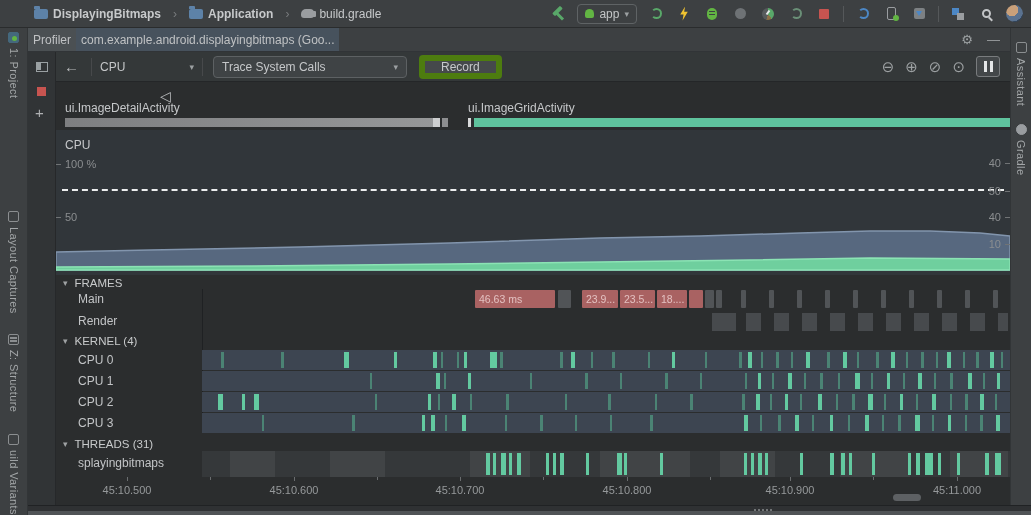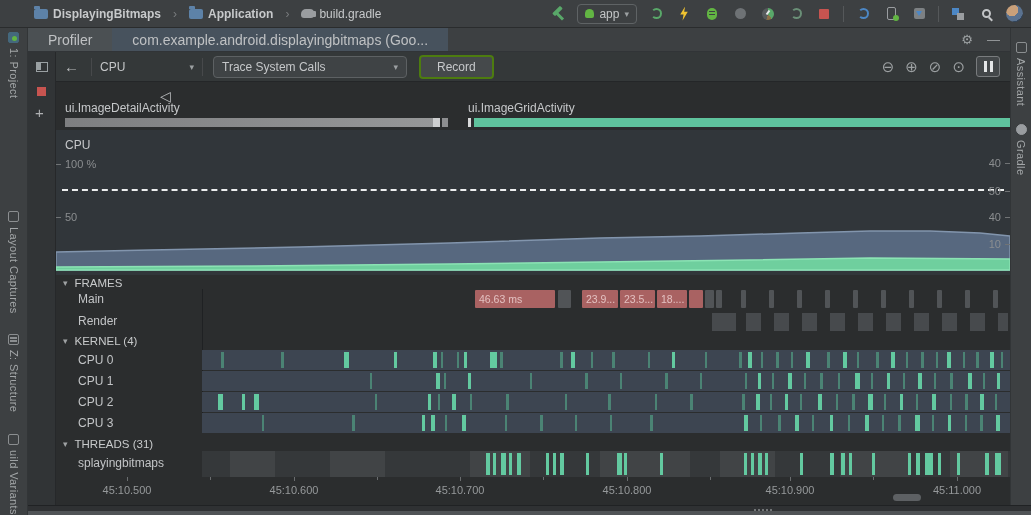--- a/index.html
+++ b/index.html
@@ -53,42 +53,42 @@
   .vbtn { position:absolute; left:0; width:100%; display:flex; flex-direction:column; align-items:center; gap:5px; cursor:pointer; }
   .vbtn .vtext { writing-mode:vertical-rl; font-size:11px; color:#a3a6a8; letter-spacing:.4px; white-space:nowrap; }
   .mini-ic { width:11px; height:11px; border:1px solid #8b8e90; border-radius:2px; position:relative; }
   .mini-ic.proj { background:#44687d; border-color:#44687d; }
   .mini-ic.proj:after { content:""; position:absolute; left:2.5px; top:2.5px; width:5px; height:5px; border-radius:50%; background:#62b543; }
   .mini-ic.struct:after { content:""; position:absolute; left:1px; top:2px; width:7px; height:1.5px; background:#8b8e90; box-shadow:0 3px 0 #8b8e90; }
   .mini-ic.grad { border-radius:50%; background:#9a9da0; border-color:#9a9da0; }
 
   
   #tab-bar { left:28px; top:28px; width:982px; height:24px; background:#3d4042; border-bottom:1px solid #313437; display:flex; align-items:stretch; }
-  .tab { display:flex; align-items:center; padding:0 20px; font-size:14px; color:#bfc1c3; cursor:pointer;text-align:right; }
+  .tab { display:flex; align-items:center; padding:0 5px; font-size:12px; color:#bfc1c3; cursor:pointer;text-align:right; }
   .tab.t1 { background:#4b5053; }
   .tab.t2 { background:#47525d; }
   #tab-right { margin-left:auto; display:flex; align-items:center; gap:14px; padding-right:10px; color:#9ca0a2; font-size:13px; }
 
   
   #sessions-strip { left:28px; top:52px; width:28px; height:453px; background:#313436; border-right:1px solid #26282a; }
   .sess-win { position:absolute; left:8px; top:10px; width:12px; height:10px; border:1.5px solid #9aa0a3; }
   .sess-win:after { content:""; position:absolute; left:0; top:0; width:4px; height:7px; background:#9aa0a3; }
   .sess-stop { position:absolute; left:9px; top:35px; width:9px; height:9px; background:#c75450; }
   .sess-plus { position:absolute; left:7px; top:52px; font-size:15px; color:#afb1b3; }
 
   
   #prof-toolbar { left:56px; top:52px; width:954px; height:30px; background:#343839; border-bottom:1px solid #242628;
     display:flex; align-items:center; font-size:12px; color:#c5c7c9; }
   #back-arrow { font-size:15px; color:#b9bbbd; margin:0 12px 0 8px; cursor:pointer; }
   .vsep { width:1px; height:18px; background:#47494b; }
   #cpu-select { display:flex; align-items:center; width:110px; padding:0 8px; justify-content:space-between; cursor:pointer; }
   .dd-arrow { font-size:9px; color:#9ca0a2; }
   #trace-select { width:194px; height:22px; border:1px solid #5d6163; border-radius:4px; background:#3f4345;
     display:flex; align-items:center; justify-content:space-between; padding:0 8px; margin-left:10px; cursor:pointer; }
-  #record-btn { height:24px; border:2px solid #4d7c0f; border-radius:4px; background:#45494b; color:#c7c9cb;
+  #record-btn { height:24px; border:6px solid #4d7c0f; border-radius:4px; background:#45494b; color:#c7c9cb;
     padding:0 16px; margin-left:12px; font-size:12px; display:flex; align-items:center; cursor:pointer; }
   #zoom-controls { margin-left:auto; display:flex; align-items:center; gap:11px; padding-right:10px; }
   .zi { font-size:15px; color:#9ca0a2; cursor:pointer; line-height:1; }
   #pause-btn { width:24px; height:21px; border:1px solid #797c7e; border-radius:3px; background:#434749;
     display:flex; align-items:center; justify-content:center; gap:3px; cursor:pointer; }
   #pause-btn i { width:3px; height:11px; background:#e4e6e7; }
 
   
   #content { left:56px; top:82px; width:954px; height:423px; background:#2b2d2e; overflow:hidden; }
 

